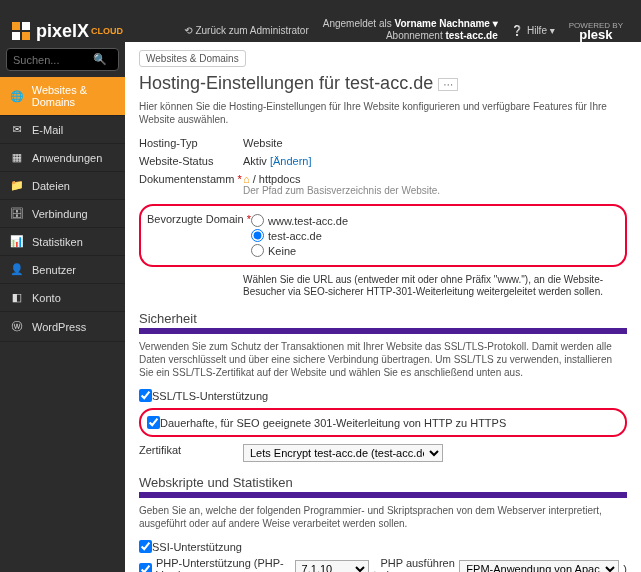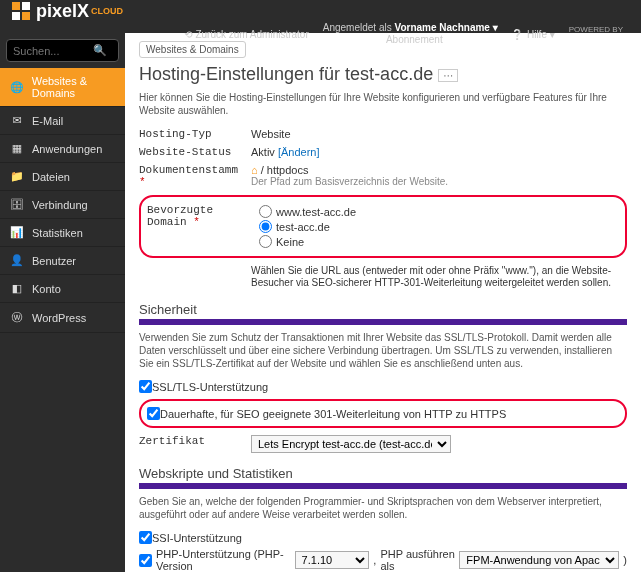--- a/index.html
+++ b/index.html
@@ -1,37 +1,37 @@
 <!DOCTYPE html>
 <html><head>
 <meta charset="utf-8">
 <style>
   * { box-sizing: border-box; margin: 0; padding: 0; }
   body { font-family: Arial, Helvetica, sans-serif; font-size: 11px; color: #333; background: #fff; width: 641px; }
-  .topbar { background: #2c2c2c; height: 33px; display: flex; align-items: flex-start; color: #ccc; flex-direction: column; }
+  .topbar { background: #2c2c2c; height: 42px; display: flex; align-items: flex-end; color: #ccc; }
   .logo { display: flex; align-items: center; padding: 0 10px; font-size: 18px; font-weight: bold; color: #fff; }
   .logo svg { margin-right: 4px; }
   .top-right { margin-left: auto; display: flex; align-items: center; gap: 14px; padding-right: 18px; font-size: 10px; }
   .top-right .stack { display: flex; flex-direction: column; align-items: flex-end; line-height: 12px; }
   .top-right .caret::after { content: " ▾"; }
   .main { display: flex; }
   .sidebar { width: 125px; background: #2c2c2c; min-height: 530px; }
   .search { background: #000000; border: 1px solid #555; border-radius: 4px; margin: 6px; padding: 4px 6px; display: flex; align-items: center; }
   .search input { background: transparent; border: none; color: #ddd; font-size: 11px; width: 80px; outline: none; }
   .nav-item { display: flex; align-items: center; gap: 8px; padding: 7px 10px; color: #ddd; font-size: 11px; cursor: pointer; border-bottom: 1px solid #222; }
   .nav-item.active { background: #f79b22; color: #fff; }
   .nav-item .ic { width: 14px; display: inline-flex; justify-content: center; }
   .content { flex: 1; padding: 8px 14px 14px 14px; width: 516px; }
   .breadcrumb { border: 1px solid #ccc; border-radius: 3px; display: inline-block; padding: 2px 6px; font-size: 10px; margin-bottom: 4px; color: #555; }
   h1 { font-size: 18px; font-weight: normal; color: #444; margin: 2px 0 6px 0; }
   h1 .menu-btn { display: inline-block; border: 1px solid #ccc; padding: 0 4px; font-size: 10px; vertical-align: middle; color: #666; }
   h2 { font-size: 13px; font-weight: normal; color: #444; border-bottom: 6px solid #4c1d95; padding-bottom: 2px; margin: 10px 0 6px 0; }
   p.note { font-size: 10px; color: #555; margin-bottom: 8px; line-height: 13px; }
   .row { display: flex; padding: 3px 0; font-size: 11px; }
-  .row .lbl { width: 112px; color: #333; font-family: Liberation Mono, monospace; }
+  .row .lbl { width: 104px; color: #333; }
   .row .val { flex: 1; color: #333; }
   .req { color: #c00; }
   .link { color: #0a6ebd; cursor: pointer; }
   .hint { font-size: 10px; color: #888; line-height: 12px; }
   .hl-red { border: 2px solid #e03; border-radius: 14px; padding: 4px 6px; margin: 4px 0; }
   .chk { display: flex; align-items: center; font-size: 11px; padding: 2px 0; }
   .chk input { margin: 0; }
   .sel { border: 1px solid #aaa; font-size: 11px; padding: 1px 2px; background: #f7f7f7; }
   .php-row { display: flex; align-items: center; gap: 4px; flex-wrap: nowrap; font-size: 11px; padding: 2px 0; }
   .radio-row { display: flex; align-items: center; gap: 4px; font-size: 11px; padding: 1px 0; }

